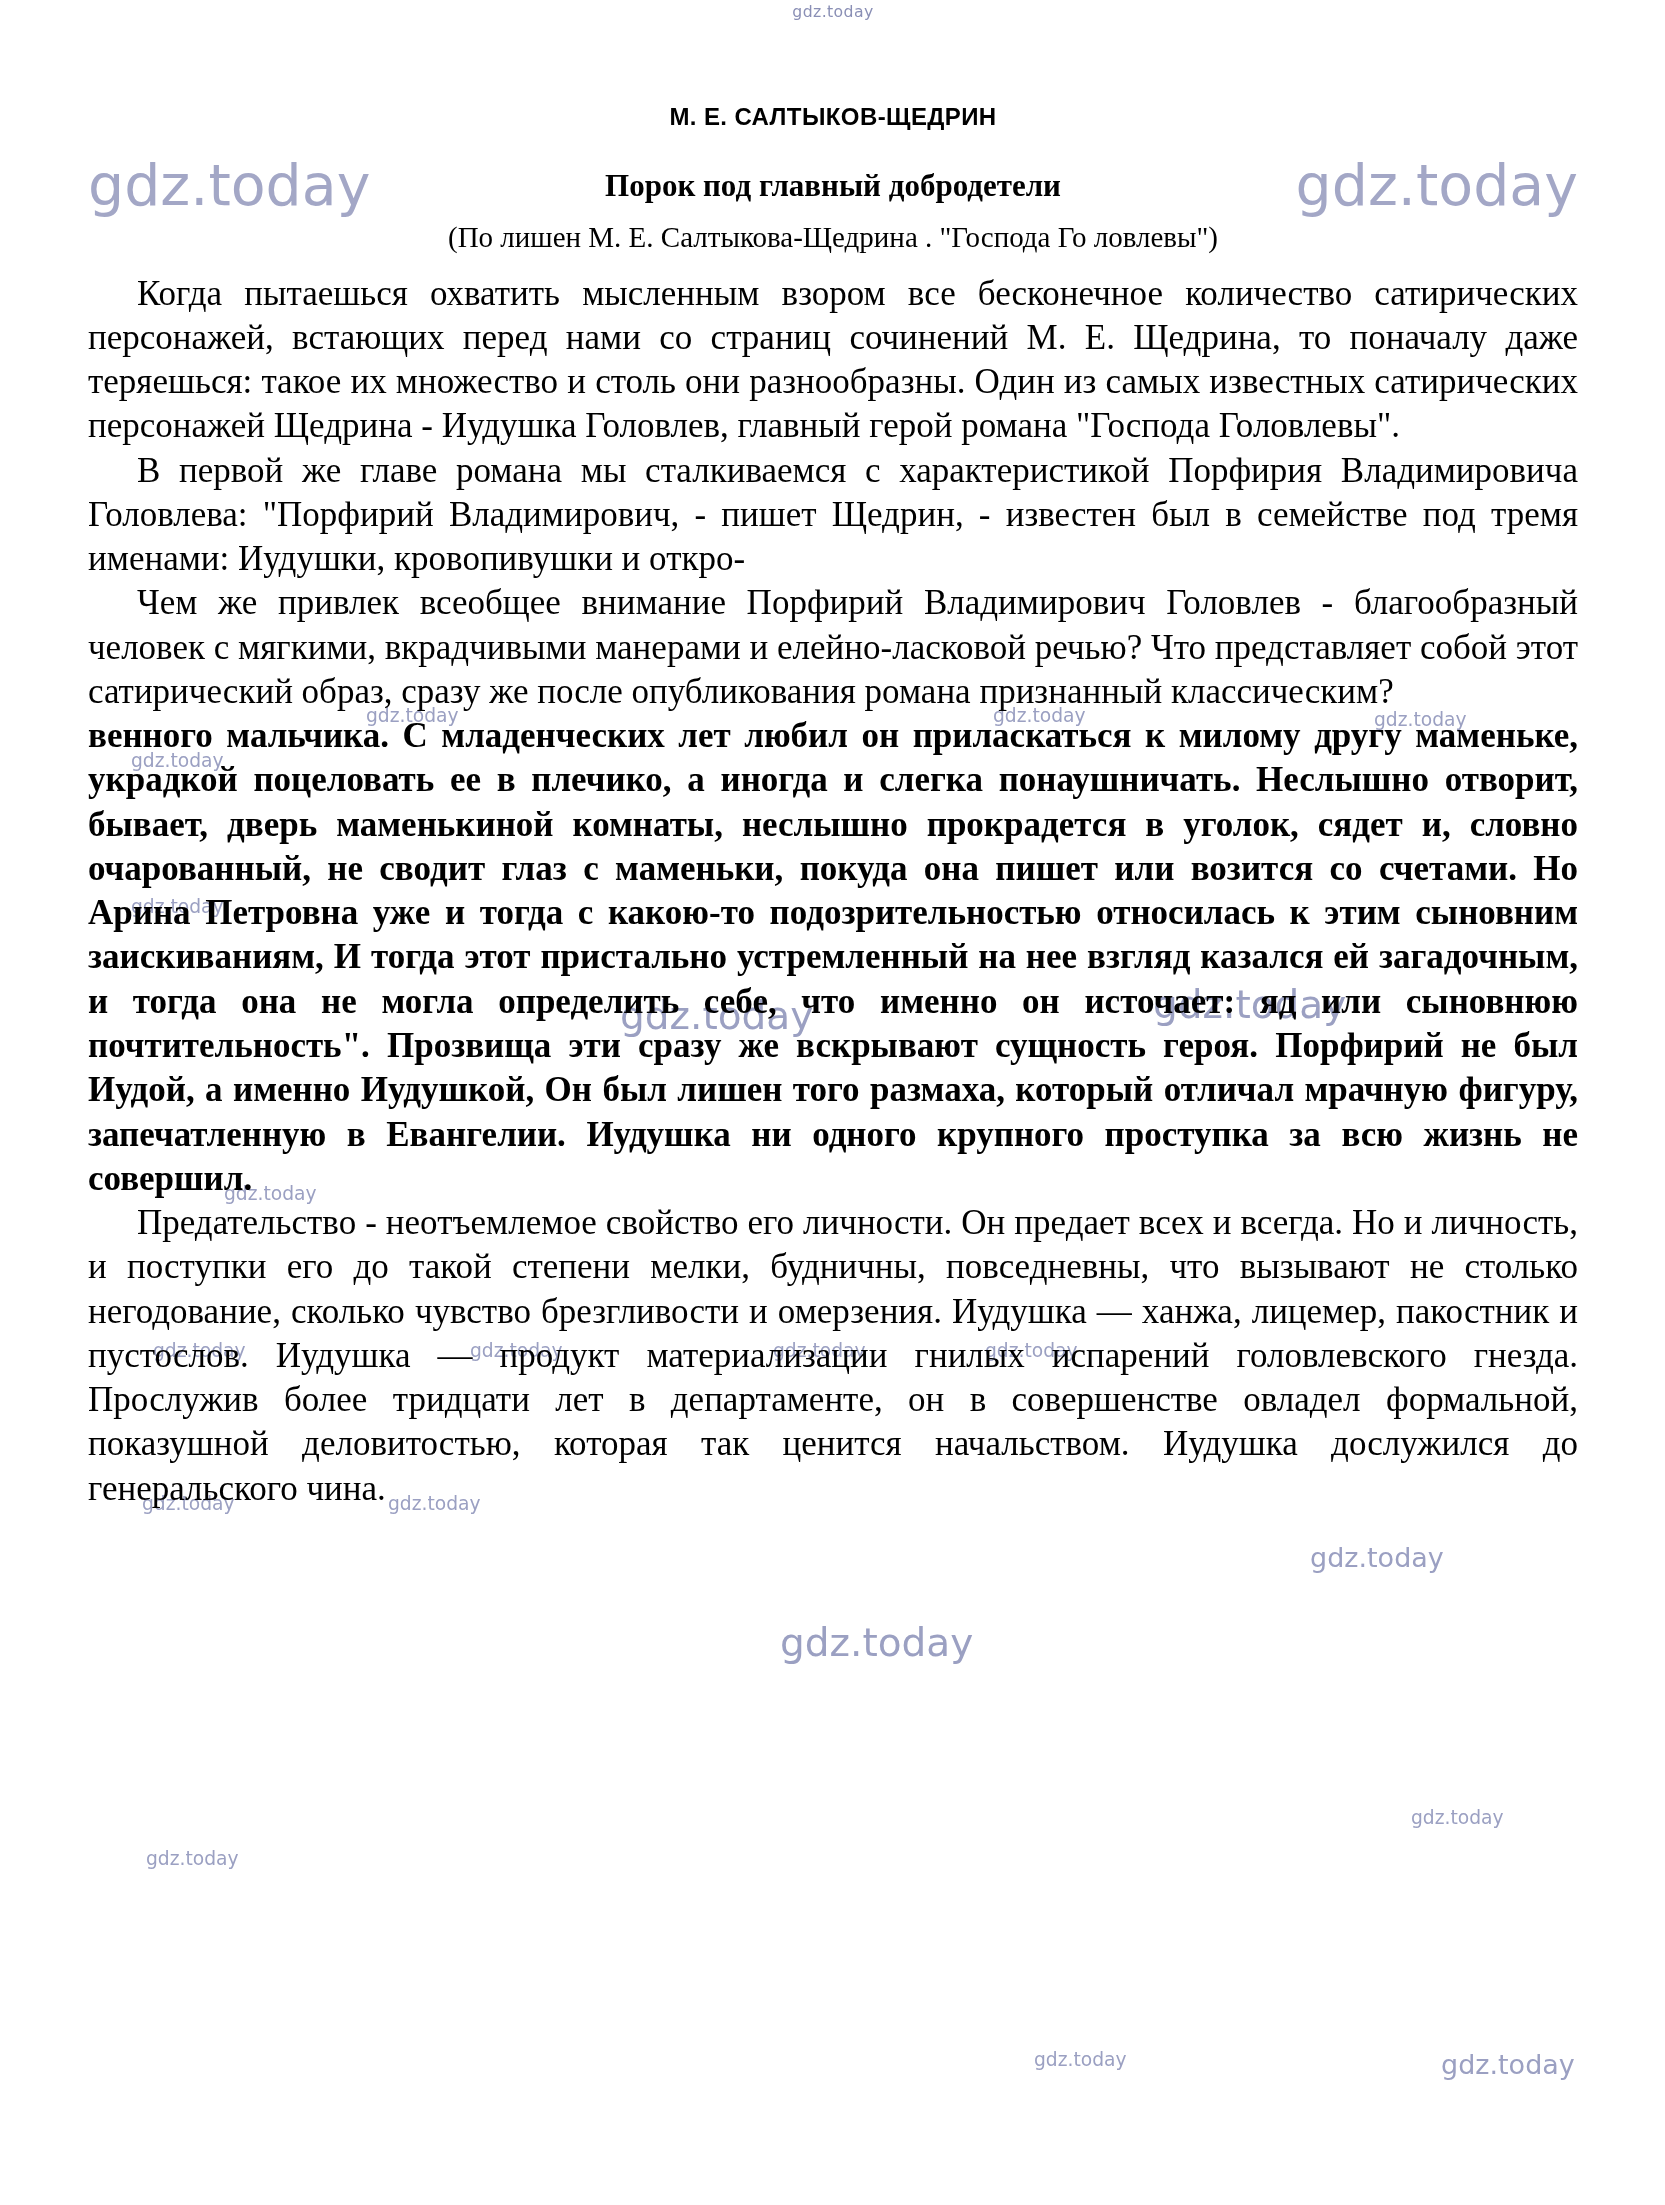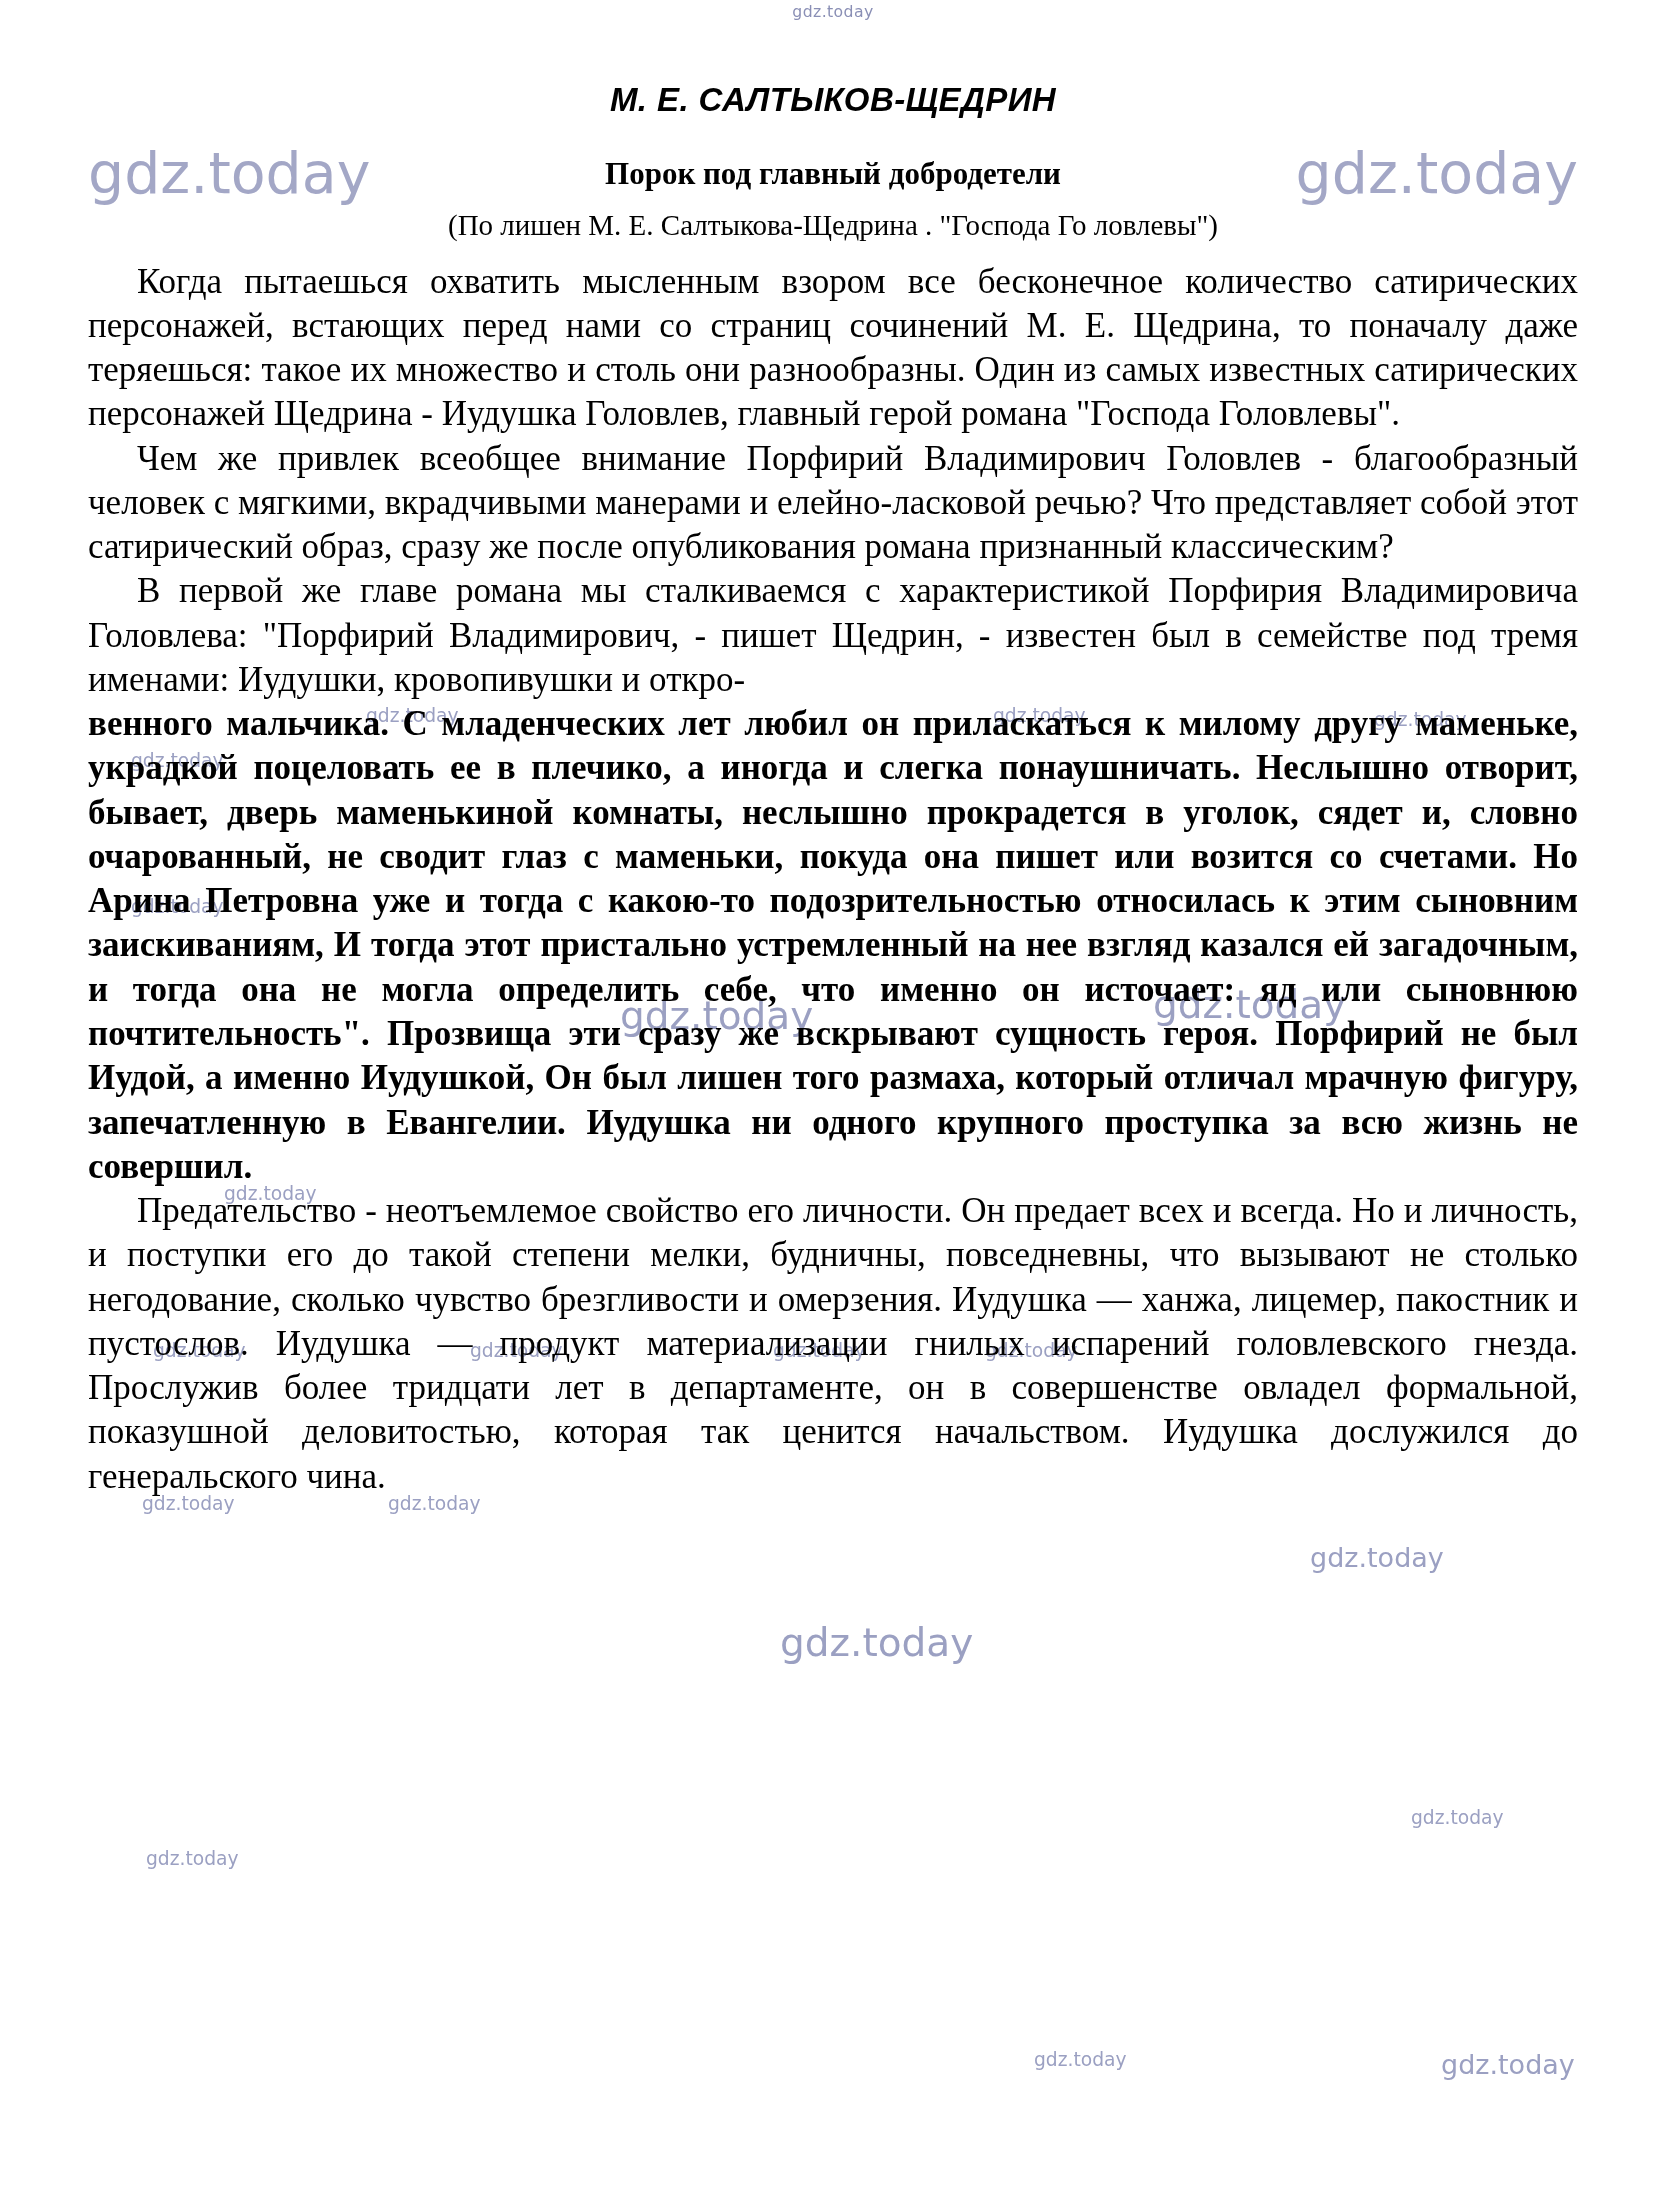--- a/index.html
+++ b/index.html
@@ -30,24 +30,23 @@
     text-align: center;
     font-family: "DejaVu Sans", sans-serif;
     font-size: 15.7px;
     color: #8a8fb5;
     letter-spacing: 0.4px;
   }
   .author {
     text-align: center;
     font-family: "Liberation Sans", sans-serif;
     font-weight: bold;
-    font-size: 33px;
+    font-size: 24px;
     letter-spacing: 0.4px;
-    padding-top: 81px;
-    font-style: italic;
+    padding-top: 103px;
   }
   .title-row {
     position: relative;
     text-align: center;
     margin-top: 27px;
     height: 55px;
   }
   .title {
     font-family: "Liberation Serif", serif;
     font-weight: bold;
@@ -118,22 +117,22 @@
   <div class="title-row">
     <span class="wm-title-left">gdz.today</span>
     <span class="wm-title-right">gdz.today</span>
     <span class="title">Порок под главный добродетели</span>
   </div>
 
   <div class="subtitle">(По лишен М. Е. Салтыкова-Щедрина . "Господа Го ловлевы")</div>
 
   <div class="body-text">
     <p>Когда пытаешься охватить мысленным взором все бесконечное количество сатирических персонажей, встающих перед нами со страниц сочинений М. Е. Щедрина, то поначалу даже теряешься: такое их множество и столь они разнообразны. Один из самых известных сатирических персонажей Щедрина - Иудушка Головлев, главный герой романа "Господа Головлевы".</p>
+    <p>В первой же главе романа мы сталкиваемся с характеристикой Порфирия Владимировича Головлева: "Порфирий Владимирович, - пишет Щедрин, - известен был в семействе под тремя именами: Иудушки, кровопивушки и откро-</p>
     <p>Чем же привлек всеобщее внимание Порфирий Владимирович Головлев - благообразный человек с мягкими, вкрадчивыми манерами и елейно-ласковой речью? Что представляет собой этот сатирический образ, сразу же после опубликования романа признанный классическим?</p>
-    <p>В первой же главе романа мы сталкиваемся с характеристикой Порфирия Владимировича Головлева: "Порфирий Владимирович, - пишет Щедрин, - известен был в семействе под тремя именами: Иудушки, кровопивушки и откро-</p>
     <p class="noindent">венного мальчика. С младенческих лет любил он приласкаться к милому другу маменьке, украдкой поцеловать ее в плечико, а иногда и слегка понаушничать. Неслышно отворит, бывает, дверь маменькиной комнаты, неслышно прокрадется в уголок, сядет и, словно очарованный, не сводит глаз с маменьки, покуда она пишет или возится со счетами. Но Арина Петровна уже и тогда с какою-то подозрительностью относилась к этим сыновним заискиваниям, И тогда этот пристально устремленный на нее взгляд казался ей загадочным, и тогда она не могла определить себе, что именно он источает: яд или сыновнюю почтительность". Прозвища эти сразу же вскрывают сущность героя. Порфирий не был Иудой, а именно Иудушкой, Он был лишен того размаха, который отличал мрачную фигуру, запечатленную в Евангелии. Иудушка ни одного крупного проступка за всю жизнь не совершил.</p>
     <p>Предательство - неотъемлемое свойство его личности. Он предает всех и всегда. Но и личность, и поступки его до такой степени мелки, будничны, повседневны, что вызывают не столько негодование, сколько чувство брезгливости и омерзения. Иудушка — ханжа, лицемер, пакостник и пустослов. Иудушка — продукт материализации гнилых испарений головлевского гнезда. Прослужив более тридцати лет в департаменте, он в совершенстве овладел формальной, показушной деловитостью, которая так ценится начальством. Иудушка дослужился до генеральского чина.</p>
   </div>
 
   <span class="wm small" style="left:366px;  top:705px;">gdz.today</span>
   <span class="wm small" style="left:993px; top:705px;">gdz.today</span>
   <span class="wm small" style="left:1374px; top:709px;">gdz.today</span>
   <span class="wm small" style="left:131px;  top:750px;">gdz.today</span>
   <span class="wm small" style="left:131px;  top:896px;">gdz.today</span>
   <span class="wm big" style="left:620px;  top:993px;">gdz.today</span>

